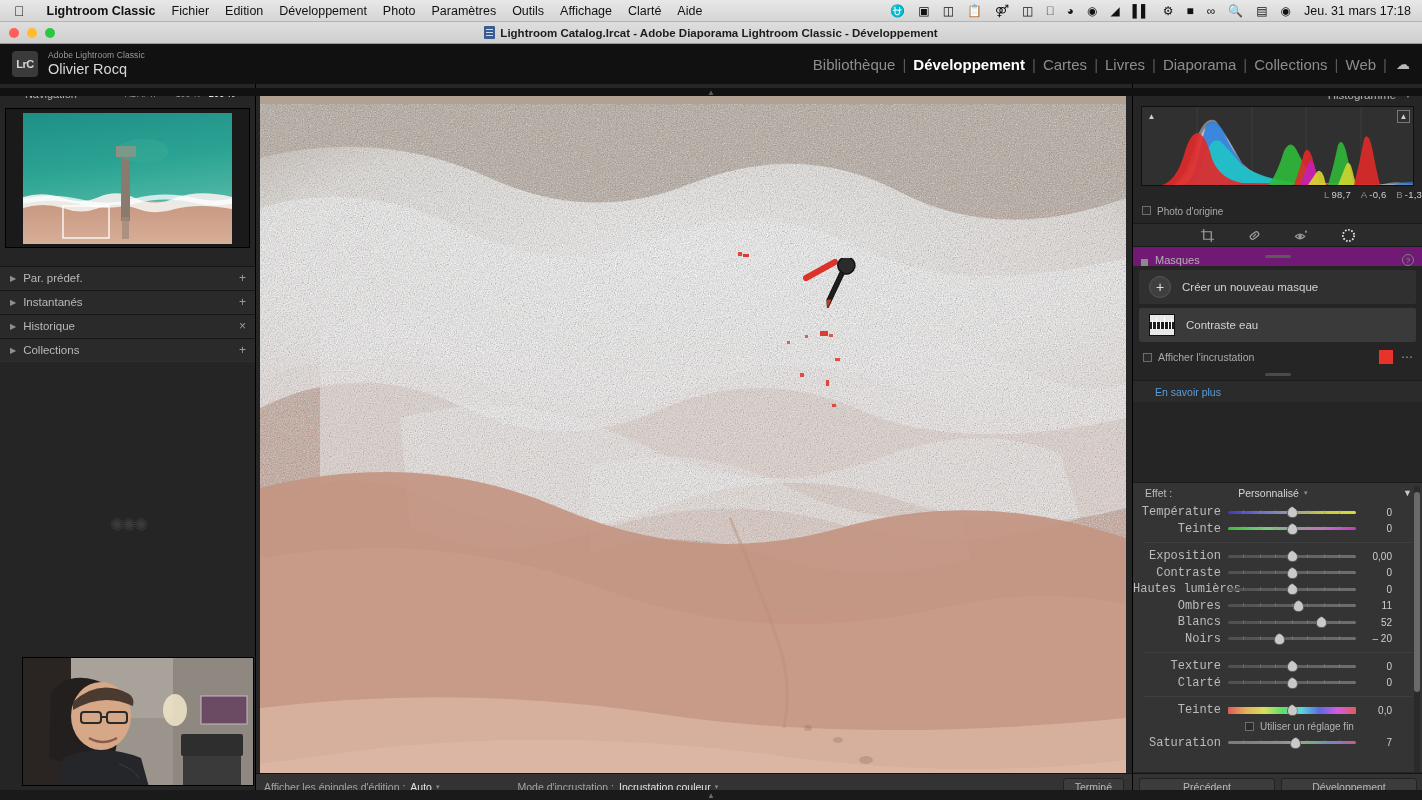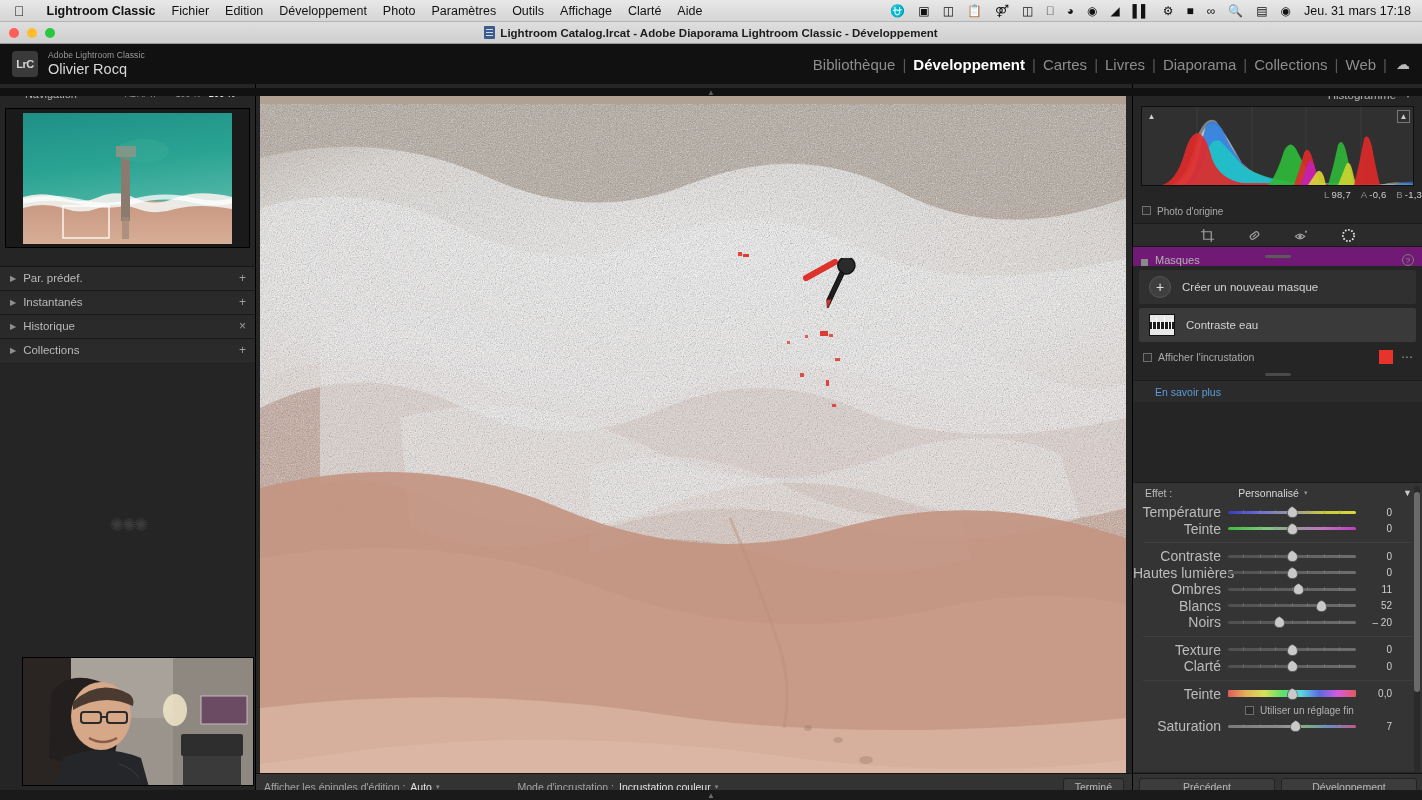--- a/index.html
+++ b/index.html
@@ -152,21 +152,21 @@
   .fx-area { position:absolute; left:0; right:0; top:398px; bottom:28px; background:#343434; border-top:1px solid #1b1b1b; overflow:hidden; }
   .effect-row { display:flex; align-items:center; height:19px; padding:0 10px 0 12px; font-size:10.5px; color:#c0c0c0; }
   .effect-row .lbl { color:#bdbdbd; }
   .effect-row .val { margin-left:66px; color:#d6d6d6; }
   .effect-row .cc { margin-left:5px; font-size:7px; color:#8f8f8f; }
   .effect-row .caret { margin-left:auto; font-size:9px; color:#c9c9c9; }
 
   .sl-group { padding: 2px 0; }
   .sl-divider { height:1px; background:#3f3f3f; margin: 3px 10px; }
   .slider-row { display:flex; align-items:center; height:16.5px; font-size:10px; color:#bdbdbd; padding: 0 6px 0 0; }
-  .slider-row .name { width:95px; text-align:right; padding-right:7px; color:#bcbcbc; white-space:nowrap; font-size:14px; }
+  .slider-row .name { width:95px; text-align:right; padding-right:7px; color:#bcbcbc; white-space:nowrap; font-size:12px;font-family:Liberation Mono, monospace; }
   .track-wrap { position:relative; width:128px; height:14px; display:flex; align-items:center; }
   .track { position:absolute; left:0; right:0; height:3px; border-radius:2px; background:linear-gradient(to right,#4f4f4f,#6f6f6f); }
   .track.grad-temp { background: linear-gradient(to right,#3b3bbb,#6d6dcf 25%,#9a9a9a 50%,#c9c93c 75%,#dada3b); }
   .track.grad-tint { background: linear-gradient(to right,#3fbb3f,#7fc97f 30%,#9a9a9a 50%,#c072c0 75%,#c03cc0); }
   .track.grad-hue  { height:7px; border-radius:1px; background: linear-gradient(to right,#e05a5a,#e0b35a,#d7e05a,#5ae06a,#5ad7e0,#5a6ae0,#d75ae0,#e05a5a); }
   .track.grad-sat  { background: linear-gradient(to right,#7a7a7a,#8c8c8c 40%,#9a9a9a 50%,#7fae7f 62%,#6a8ec0 78%,#c05a8e); }
   .ticks { position:absolute; left:0; right:0; height:5px; top:4.5px; }
   .ticks i { position:absolute; width:1px; height:4px; background:#8a8a8a; opacity:.45; }
   .knob {
     position:absolute; width:11px; height:12px; top:1px; margin-left:-5.5px;
@@ -605,20 +605,37 @@
             <span class="knob" style="left:50%"></span>
           </span>
           <span class="num">0</span>
         </div>
       </div>
 
       <div class="sl-divider"></div>
 
       <div class="sl-group">
         <div class="slider-row">
+          <span class="name">Exposition</span>
+          <span class="track-wrap">
+            <span class="track"></span>
+            <span class="ticks">
+                <i style="left:12%"></i>
+                <i style="left:25%"></i>
+                <i style="left:37%"></i>
+                <i style="left:50%"></i>
+                <i style="left:62%"></i>
+                <i style="left:75%"></i>
+                <i style="left:87%"></i>
+              </span>
+            <span class="knob" style="left:50%"></span>
+          </span>
+          <span class="num">0,00</span>
+        </div>
+        <div class="slider-row">
           <span class="name">Contraste</span>
           <span class="track-wrap">
             <span class="track"></span>
             <span class="ticks">
                 <i style="left:12%"></i>
                 <i style="left:25%"></i>
                 <i style="left:37%"></i>
                 <i style="left:50%"></i>
                 <i style="left:62%"></i>
                 <i style="left:75%"></i>

